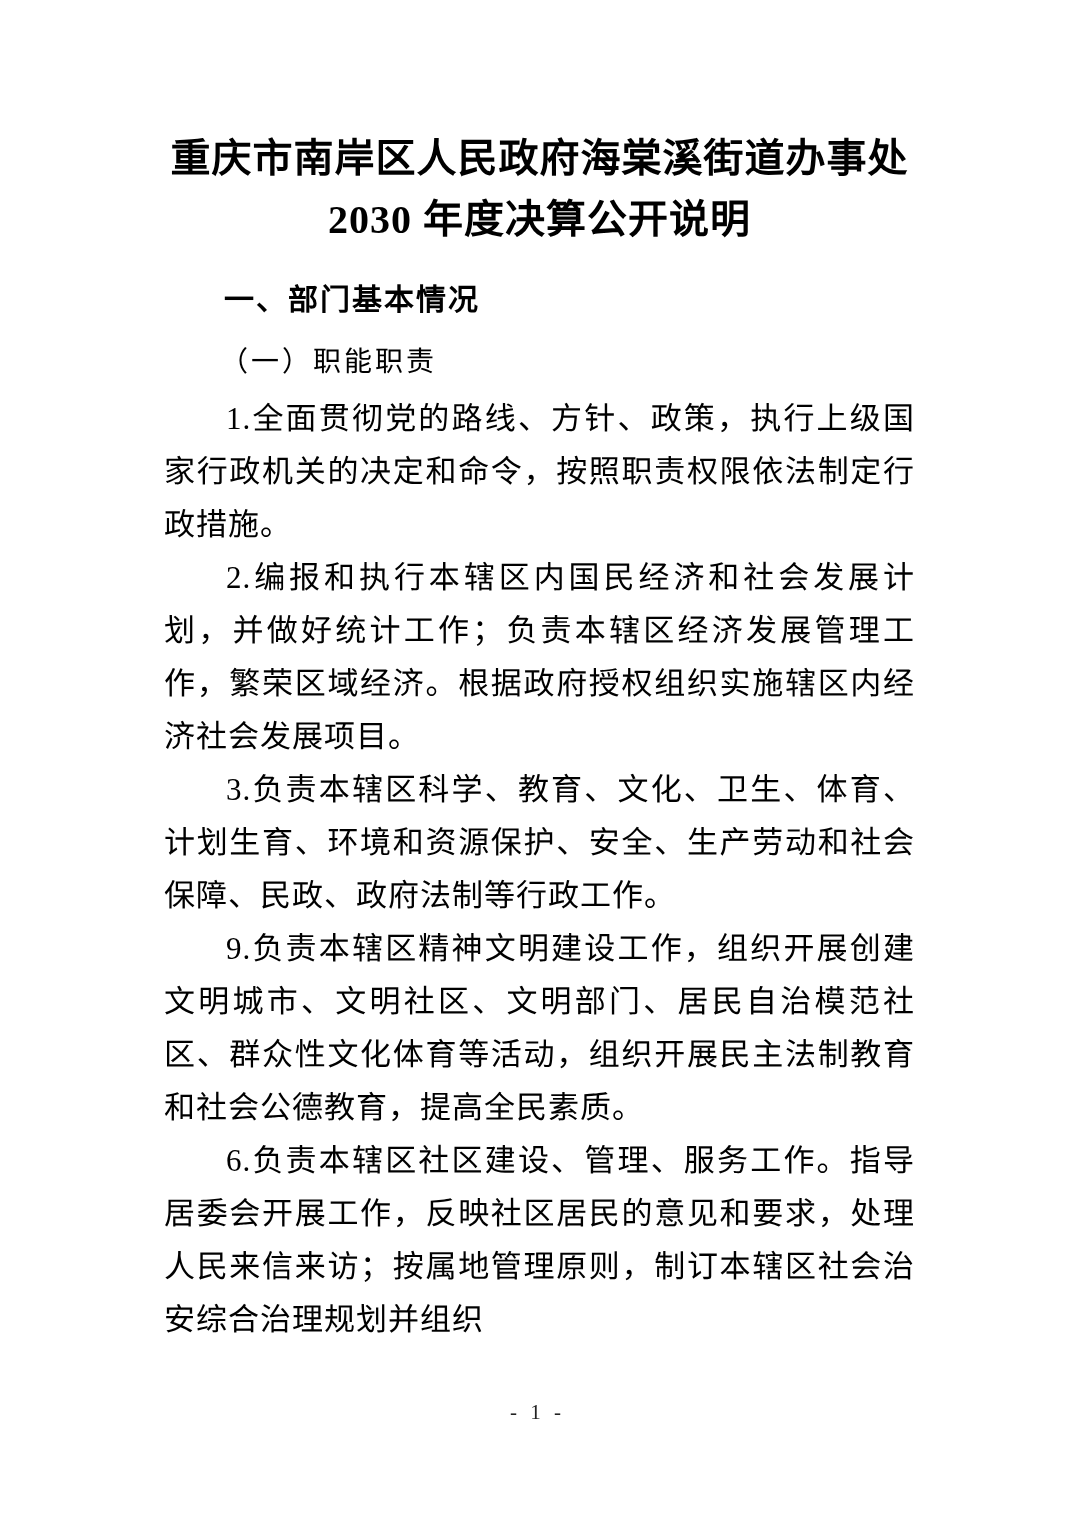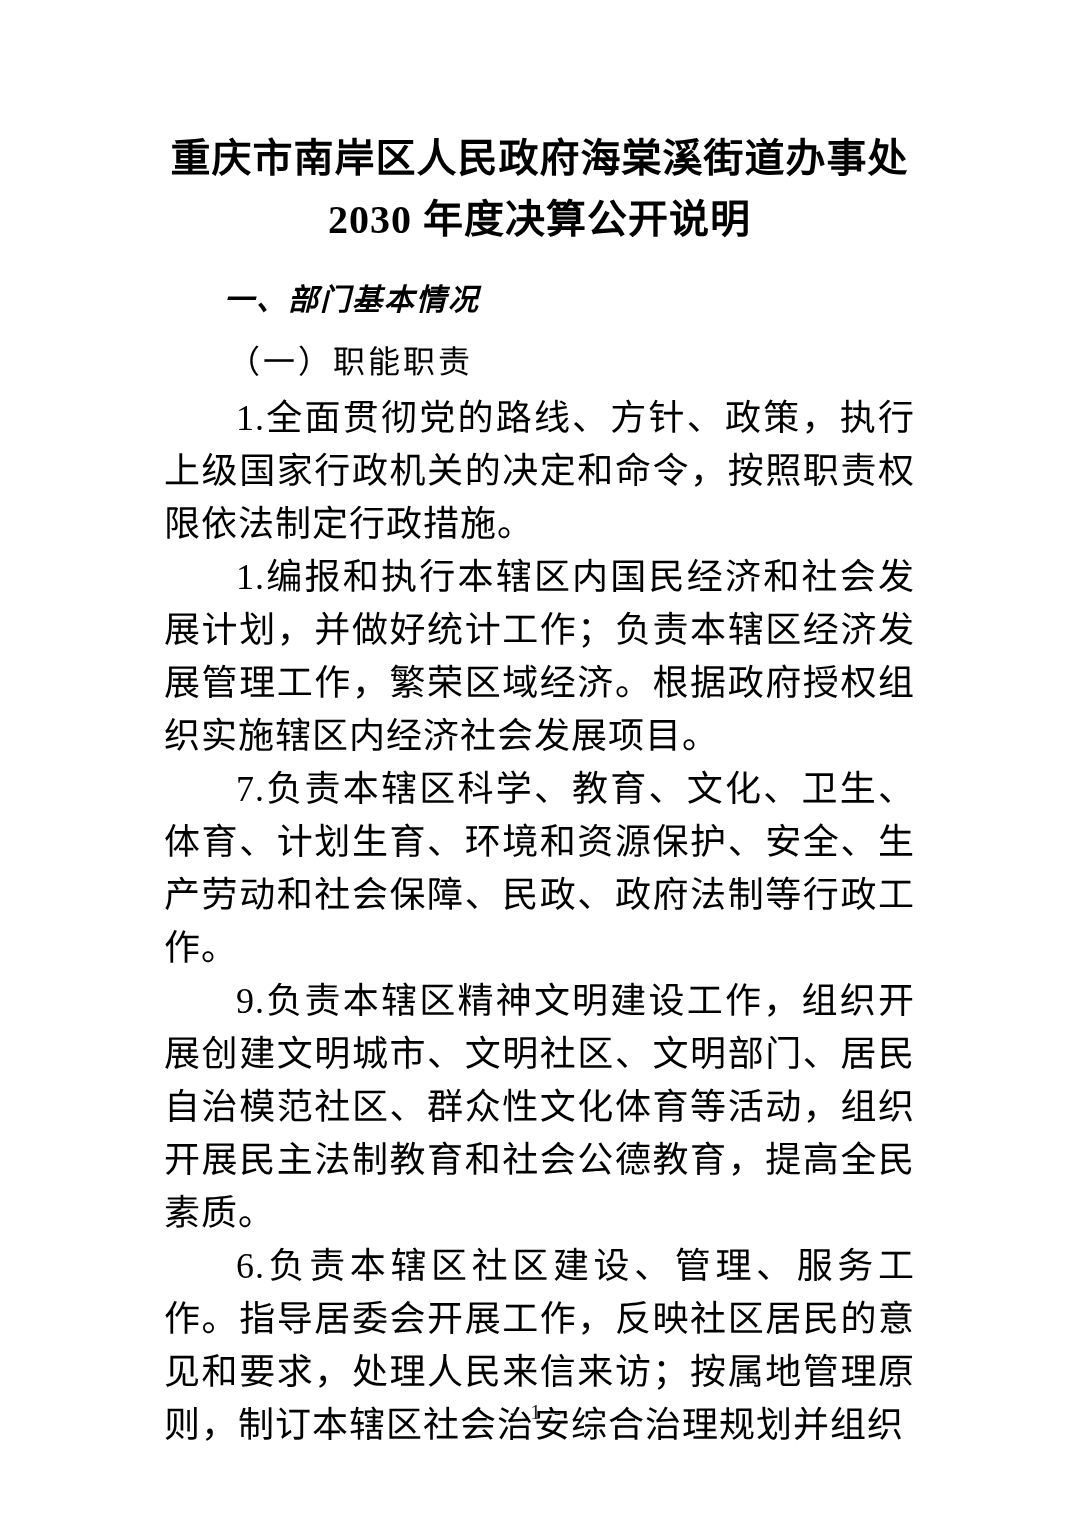--- a/index.html
+++ b/index.html
@@ -28,37 +28,36 @@
     margin: 0;
   }
   .section-heading {
     font-family: "Liberation Sans", "DejaVu Sans", sans-serif;
     font-weight: bold;
     font-size: 30px;
     line-height: 40px;
     margin: 30px 0 0 0;
     text-indent: 2em;
     letter-spacing: 2px;
-    font-style: italic;
   }
   .subsection-heading {
     font-family: "Liberation Serif", "DejaVu Serif", serif;
     font-weight: normal;
-    font-size: 32px;
+    font-size: 28px;
     line-height: 40px;
     margin: 22px 0 0 0;
     text-indent: 2em;
     letter-spacing: 3px;
   }
   .body-text {
     margin-top: 10px;
   }
   .body-text p {
     font-family: "Liberation Serif", "DejaVu Serif", serif;
-    font-size: 36px;
+    font-size: 31px;
     line-height: 53px;
     text-align: justify;
     text-justify: inter-character;
     text-indent: 2em;
     letter-spacing: 1px;
     margin: 0;
     padding: 0;
   }
   .page-footer {
     position: absolute;
@@ -81,21 +80,21 @@
     <span style="display:block;">重庆市南岸区人民政府海棠溪街道办事处</span>
     <span style="display:block;">2030 年度决算公开说明</span>
   </h1>
 
   <h2 class="section-heading">一、部门基本情况</h2>
 
   <h3 class="subsection-heading">（一）职能职责</h3>
 
   <div class="body-text">
     <p>1.全面贯彻党的路线、方针、政策，执行上级国家行政机关的决定和命令，按照职责权限依法制定行政措施。</p>
-    <p>1.编报和执行本辖区内国民经济和社会发展计划，并做好统计工作；负责本辖区经济发展管理工作，繁荣区域经济。根据政府授权组织实施辖区内经济社会发展项目。</p>
-    <p>7.负责本辖区科学、教育、文化、卫生、体育、计划生育、环境和资源保护、安全、生产劳动和社会保障、民政、政府法制等行政工作。</p>
+    <p>2.编报和执行本辖区内国民经济和社会发展计划，并做好统计工作；负责本辖区经济发展管理工作，繁荣区域经济。根据政府授权组织实施辖区内经济社会发展项目。</p>
+    <p>3.负责本辖区科学、教育、文化、卫生、体育、计划生育、环境和资源保护、安全、生产劳动和社会保障、民政、政府法制等行政工作。</p>
     <p>9.负责本辖区精神文明建设工作，组织开展创建文明城市、文明社区、文明部门、居民自治模范社区、群众性文化体育等活动，组织开展民主法制教育和社会公德教育，提高全民素质。</p>
     <p>6.负责本辖区社区建设、管理、服务工作。指导居委会开展工作，反映社区居民的意见和要求，处理人民来信来访；按属地管理原则，制订本辖区社会治安综合治理规划并组织</p>
   </div>
 
   <div class="page-footer">- 1 -</div>
 
 </div>
 
 </body></html>

